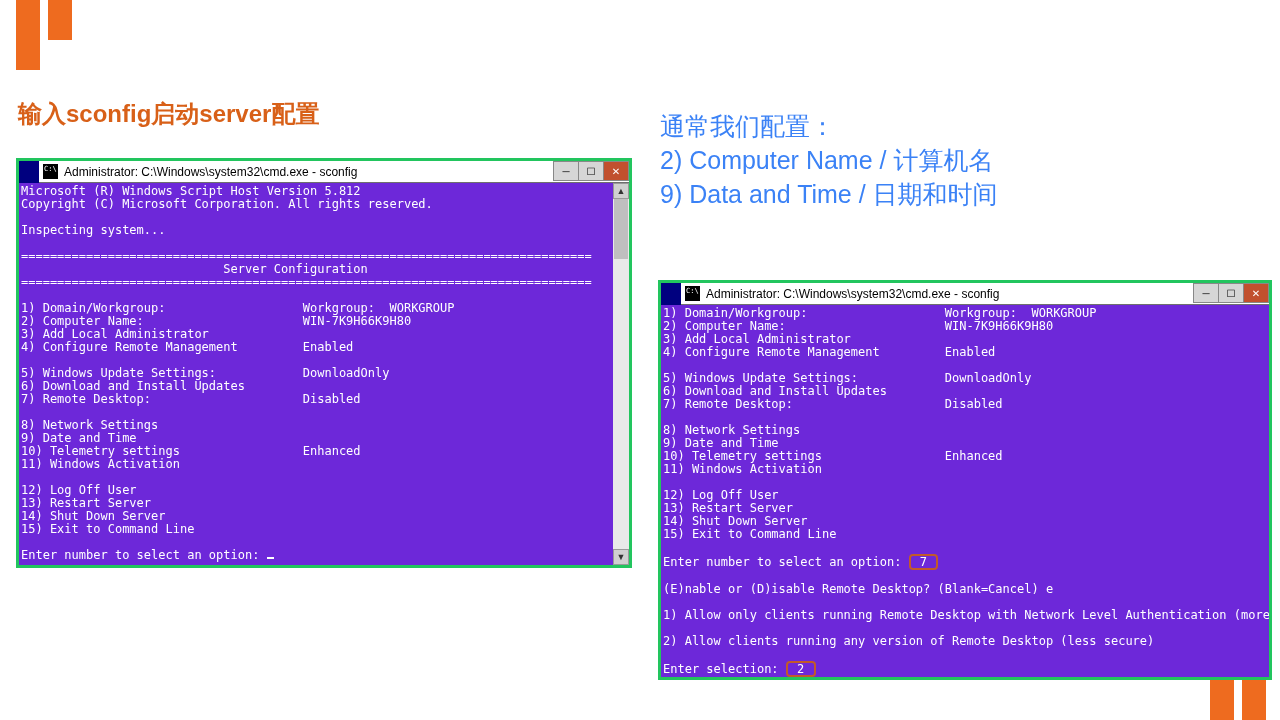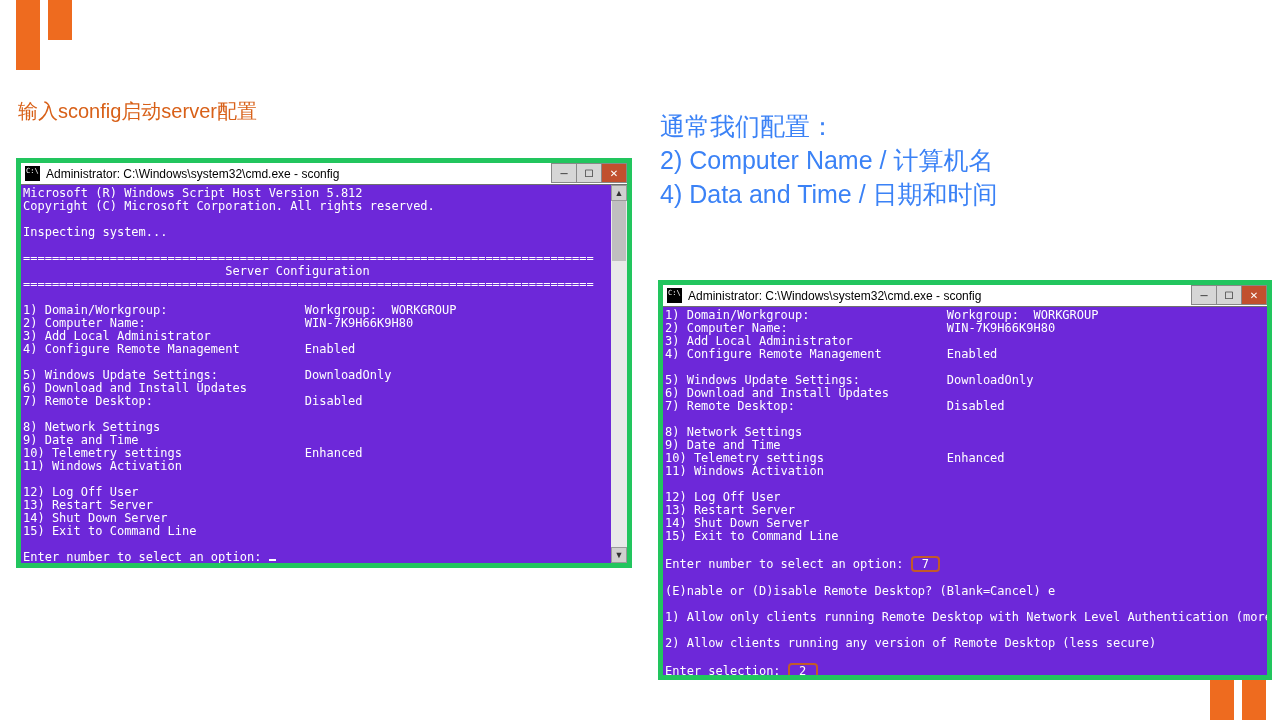--- a/index.html
+++ b/index.html
@@ -36,41 +36,42 @@
     align-items: flex-end;
     justify-content: flex-end;
   }
   .corner-br .bar1 { width: 24px; height: 40px; background: #ee6b1f; }
   .corner-br .bar2 { width: 24px; height: 70px; background: #ee6b1f; }
 
   .heading-left {
     position: absolute;
     left: 18px;
     top: 98px;
-    font-size: 20px;
+    font-size: 24px;
     color: #d86018;
-    font-weight: 400;
+    font-weight: 700;
   }
 
   .heading-right {
     position: absolute;
     left: 660px;
     top: 110px;
     font-size: 25px;
     color: #3b82f6;
     font-weight: 400;
     line-height: 1.35;
   }
 
   
   .console-window {
     position: absolute;
-    border: 5px solid #22c55e;
+    border: 3px solid #22c55e;
     background: #00007f;
     box-sizing: border-box;
+    padding-left: 20px;
   }
   .console-left {
     left: 16px;
     top: 158px;
     width: 616px;
     height: 410px;
   }
   .console-right {
     left: 658px;
     top: 280px;
@@ -199,21 +200,21 @@
 <div class="corner-br">
   <div class="bar1"></div>
     <div class="bar2"></div>
 </div>
 
 <div class="heading-left">输入sconfig启动server配置</div>
 
 <div class="heading-right">
   <div>通常我们配置：</div>
   <div>2) Computer Name / 计算机名</div>
-  <div>4) Data and Time / 日期和时间</div>
+  <div>9) Data and Time / 日期和时间</div>
 </div>
 
 <div class="console-window console-left">
   <div class="titlebar">
     <span class="winicon"></span>
     <span class="title-text">Administrator: C:\Windows\system32\cmd.exe - sconfig</span>
     <div class="controls">
       <div class="btn">─</div>
       <div class="btn">☐</div>
       <div class="btn close">✕</div>

